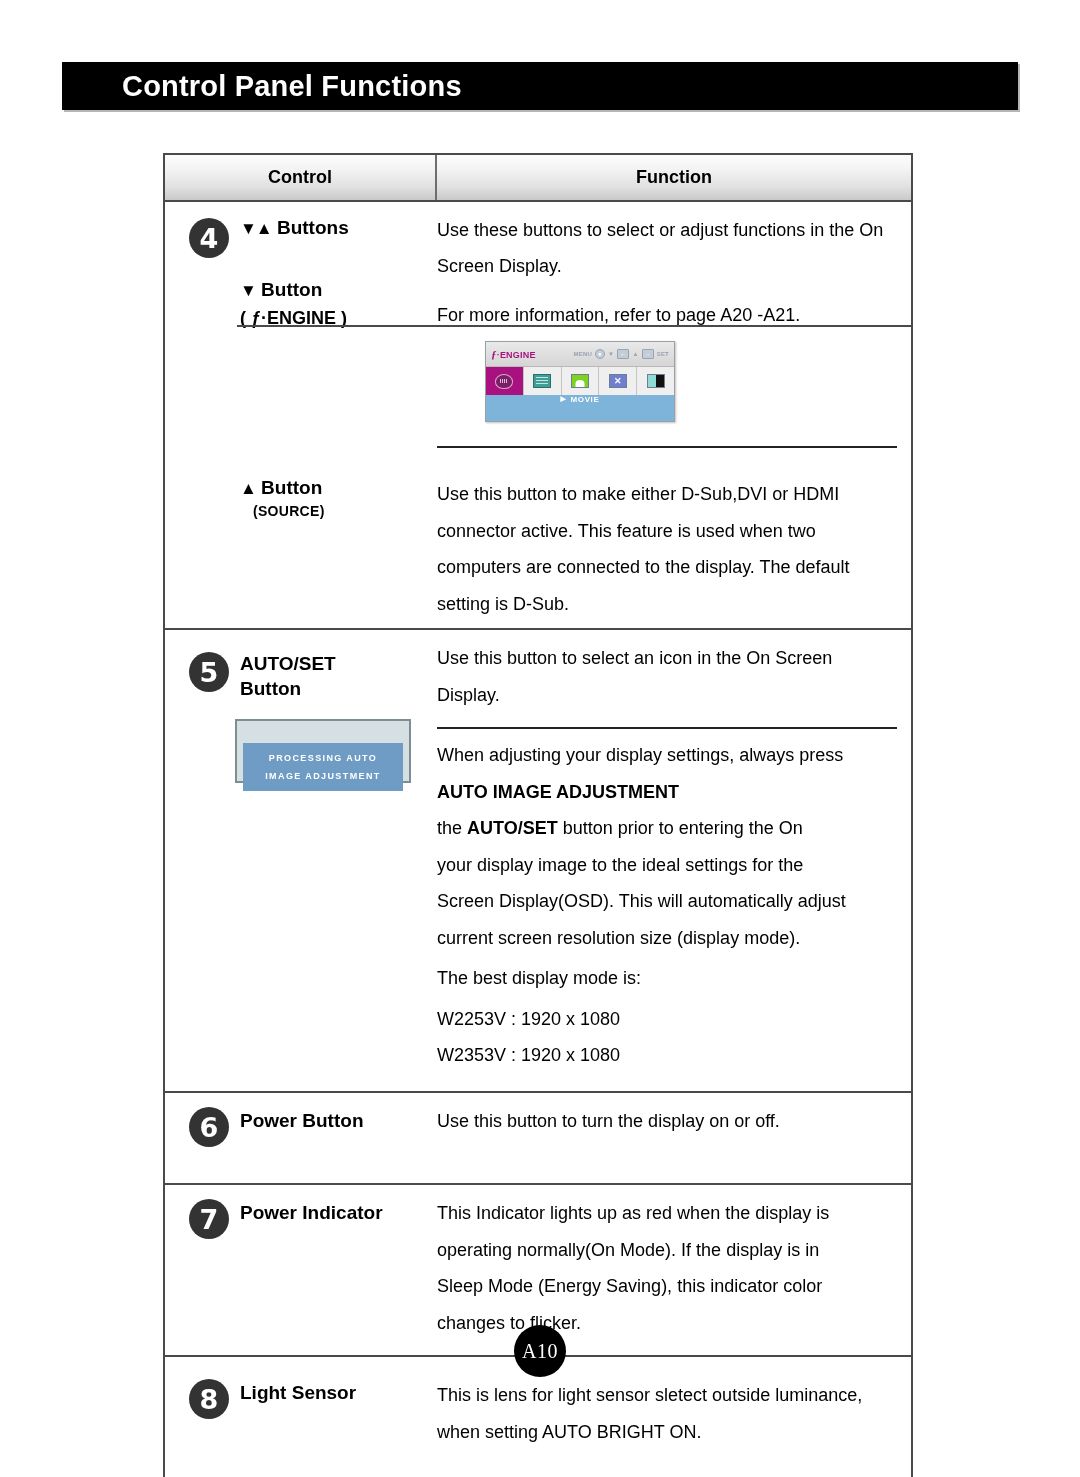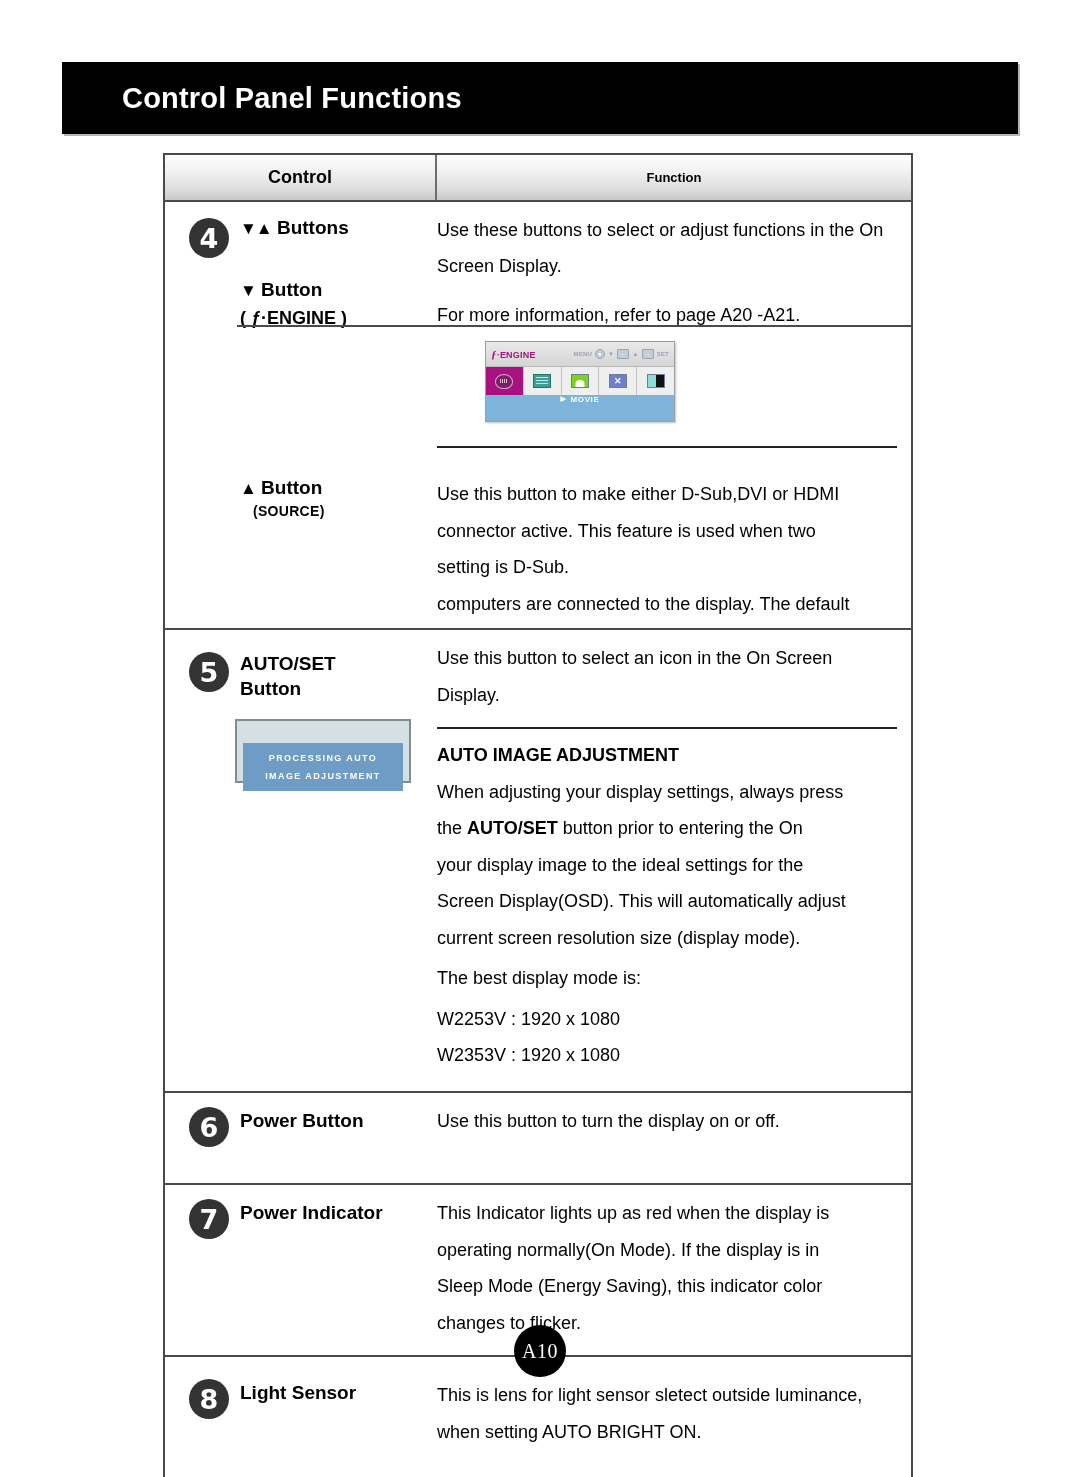--- a/index.html
+++ b/index.html
@@ -15,21 +15,21 @@
     position: relative;
     overflow: hidden;
   }
 
   
   .title-bar {
     position: absolute;
     left: 62px;
     top: 62px;
     width: 956px;
-    height: 72px;
+    height: 48px;
     background: #000000;
     box-shadow: 2px 2px 0 rgba(120,120,120,0.55);
   }
   .title-bar .title-text {
     position: absolute;
     left: 60px;
     top: 50%;
     transform: translateY(-50%);
     color: #ffffff;
     font-size: 29px;
@@ -64,21 +64,21 @@
     align-items: center;
     justify-content: center;
     font-size: 18px;
     font-weight: bold;
   }
   .thead .th-function {
     flex: 1;
     display: flex;
     align-items: center;
     justify-content: center;
-    font-size: 13px;
+    font-size: 18px;
     font-weight: bold;
     text-align: center;
   }
 
   
   .trow {
     display: flex;
     border-bottom: 2px solid #4a4a4a;
     position: relative;
   }
@@ -394,22 +394,22 @@
           <span>MOVIE</span>
         </div>
       </div>
 
       <div style="height:4px"></div>
       <div class="sub-sep-fn"></div>
       <div style="height:24px"></div>
 
       <p class="fn-text">Use this button to make either D-Sub,DVI or HDMI</p>
       <p class="fn-text">connector active. This feature is used when two</p>
+      <p class="fn-text">computers are connected to the display. The default</p>
       <p class="fn-text">setting is D-Sub.</p>
-      <p class="fn-text">computers are connected to the display. The default</p>
     </div>
 
     <div class="sub-sep-wide" style="top:123px;"></div>
   </div>
 
   <div class="trow">
     <div class="cell-control">
       <div class="num-badge" style="top:22px;">5</div>
       <div class="ctrl-label" style="margin-top:8px;">AUTO/SET</div>
       <div class="ctrl-label">Button</div>
@@ -421,22 +421,22 @@
         </div>
       </div>
     </div>
 
     <div class="cell-function">
       <p class="fn-text">Use this button to select an icon in the On Screen</p>
       <p class="fn-text">Display.</p>
 
       <div class="sub-sep-fn" style="margin-top:20px;margin-bottom:14px;"></div>
 
+      <p class="fn-text">When adjusting your display settings, always press</p>
       <p class="fn-text fn-bold">AUTO IMAGE ADJUSTMENT</p>
-      <p class="fn-text">When adjusting your display settings, always press</p>
       <p class="fn-text">
         the <b>AUTO/SET</b> button prior to entering the On
       </p>
       <p class="fn-text">your display image to the ideal settings for the</p>
       <p class="fn-text">Screen Display(OSD). This will automatically adjust</p>
       <p class="fn-text">current screen resolution size (display mode).</p>
 
       <div style="height:16px"></div>
       <p class="fn-text">The best display mode is:</p>
       <div style="height:16px"></div>

